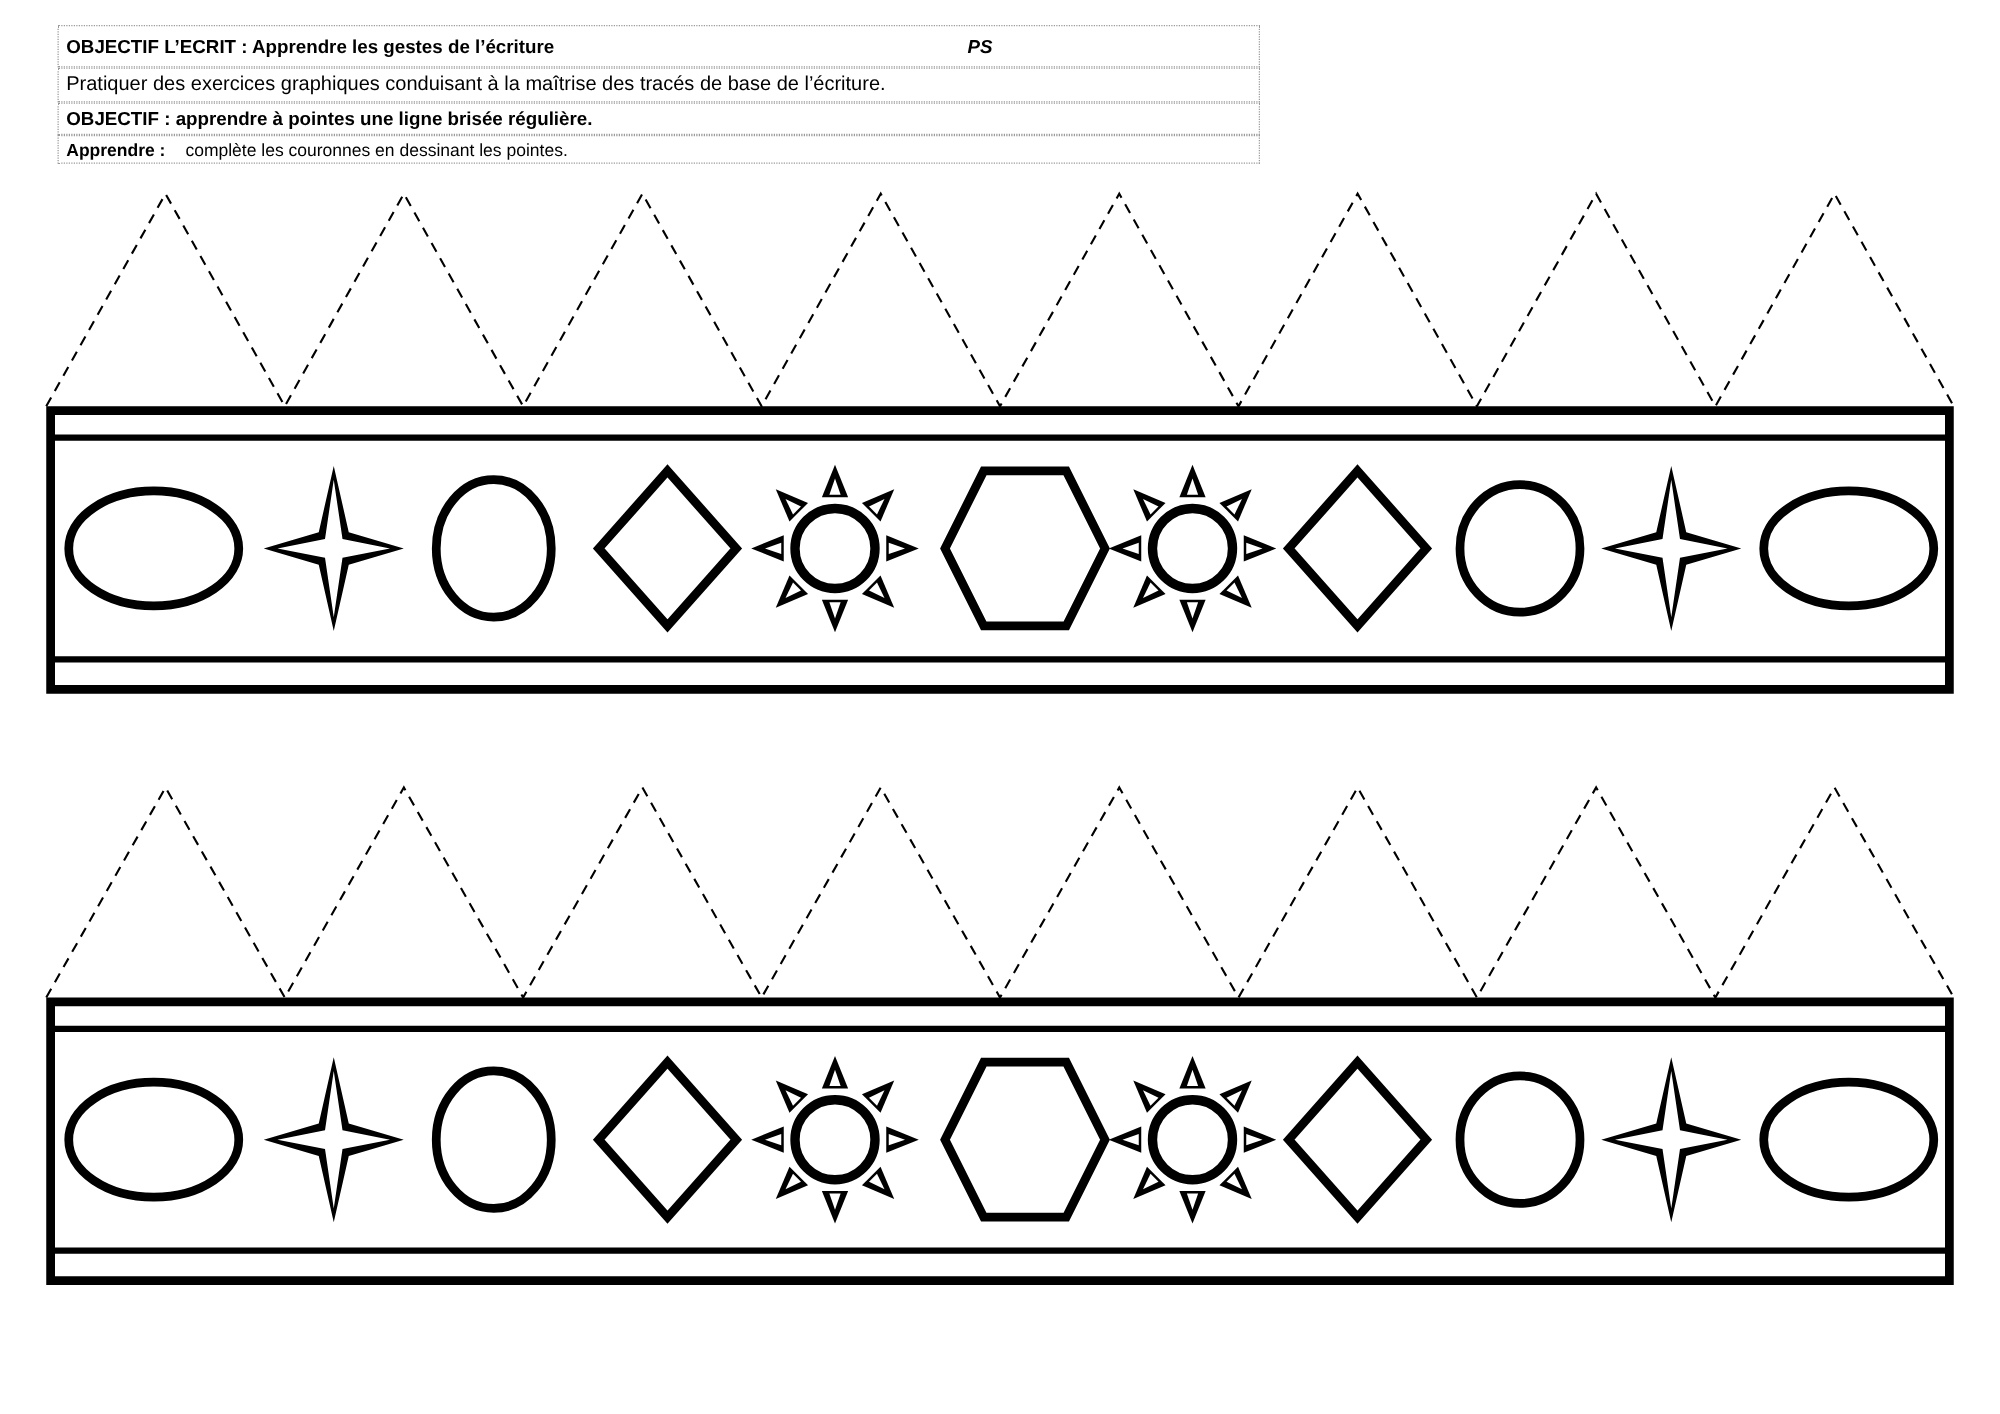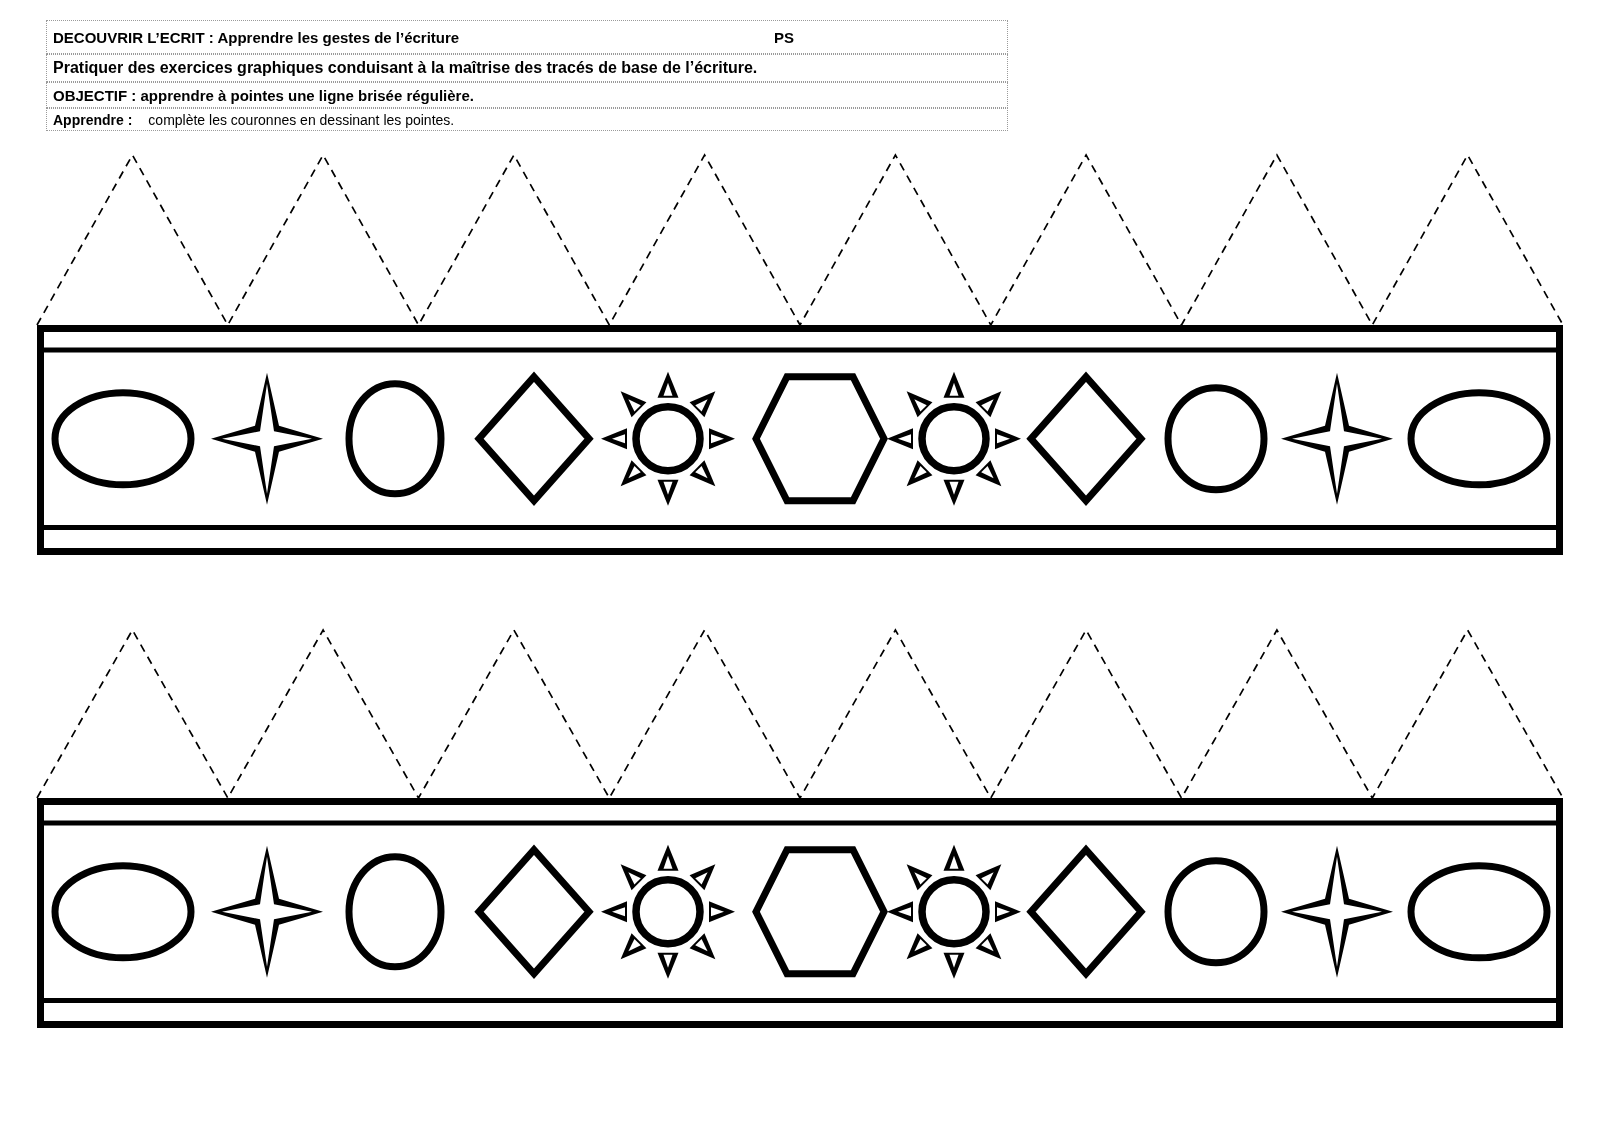--- a/index.html
+++ b/index.html
@@ -17,38 +17,38 @@
   .hrow{
     position:relative;
     border:1px dotted #9a9a9a;
     background:#fff;
     display:flex;align-items:center;
     padding:0 6px;
     box-sizing:border-box;
     white-space:nowrap;
   }
   .hrow1{height:34px;font-size:15px;font-weight:bold;}
-  .hrow2{height:28px;font-size:16px;font-weight:bold;}
+  .hrow2{height:28px;font-size:16px;font-weight:normal;}
   .hrow3{height:26px;font-size:15px;font-weight:bold;}
   .hrow4{height:23px;font-size:14px;}
-  .level-tag{position:absolute;left:727px;top:0;height:100%;display:flex;align-items:center;font-weight:bold;}
+  .level-tag{position:absolute;left:727px;top:0;height:100%;display:flex;align-items:center;font-weight:bold;font-style:italic;}
   .bold{font-weight:bold;}
   .consigne-text{margin-left:16px;font-weight:normal;}
   .crown-svg{position:absolute;left:0;display:block;}
   #crown1{top:140px;}
   #crown2{top:615px;}
 </style>
 </head>
 <body>
 
 <div class="page">
 
   <div class="header">
     <div class="hrow hrow1">
-      <span>DECOUVRIR L’ECRIT : Apprendre les gestes de l’écriture</span>
+      <span>OBJECTIF L’ECRIT : Apprendre les gestes de l’écriture</span>
       <span class="level-tag">PS</span>
     </div>
     <div class="hrow hrow2">
       <span>Pratiquer des exercices graphiques conduisant à la maîtrise des tracés de base de l’écriture.</span>
     </div>
     <div class="hrow hrow3">
       <span>OBJECTIF : apprendre à pointes une ligne brisée régulière.</span>
     </div>
     <div class="hrow hrow4">
       <span class="bold">Apprendre :</span>

